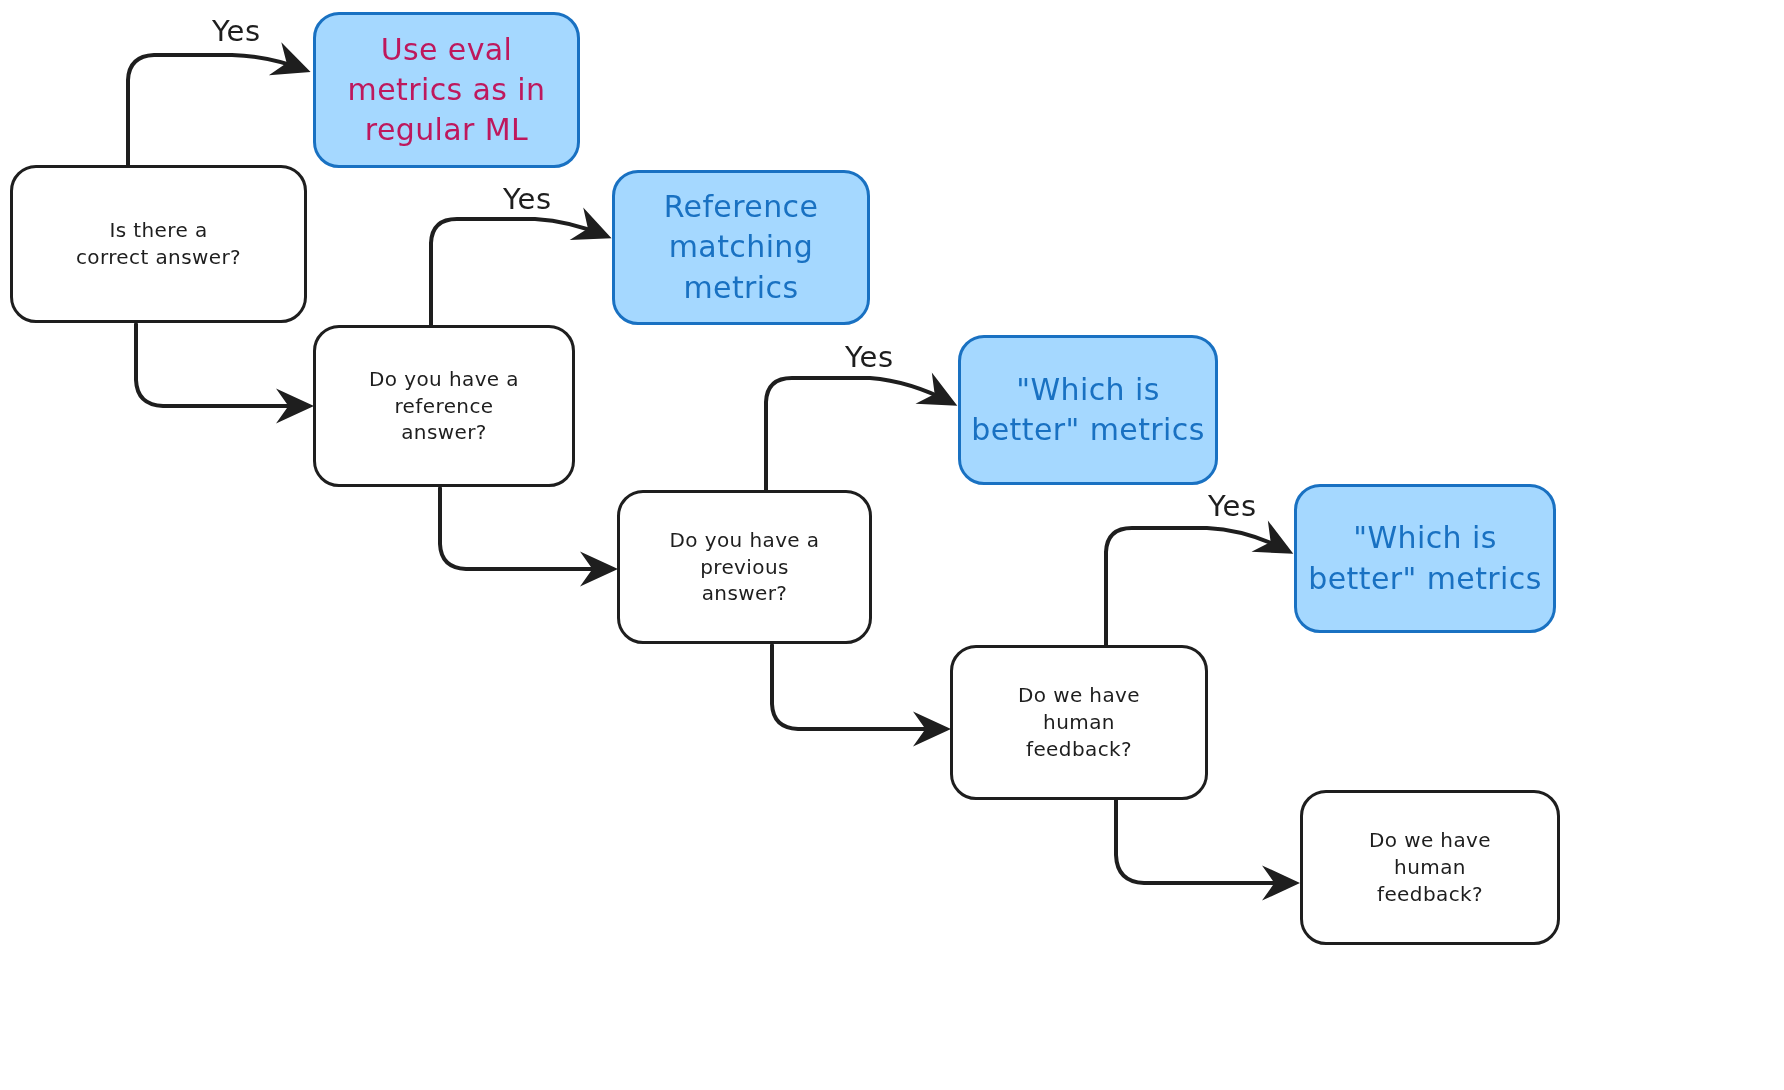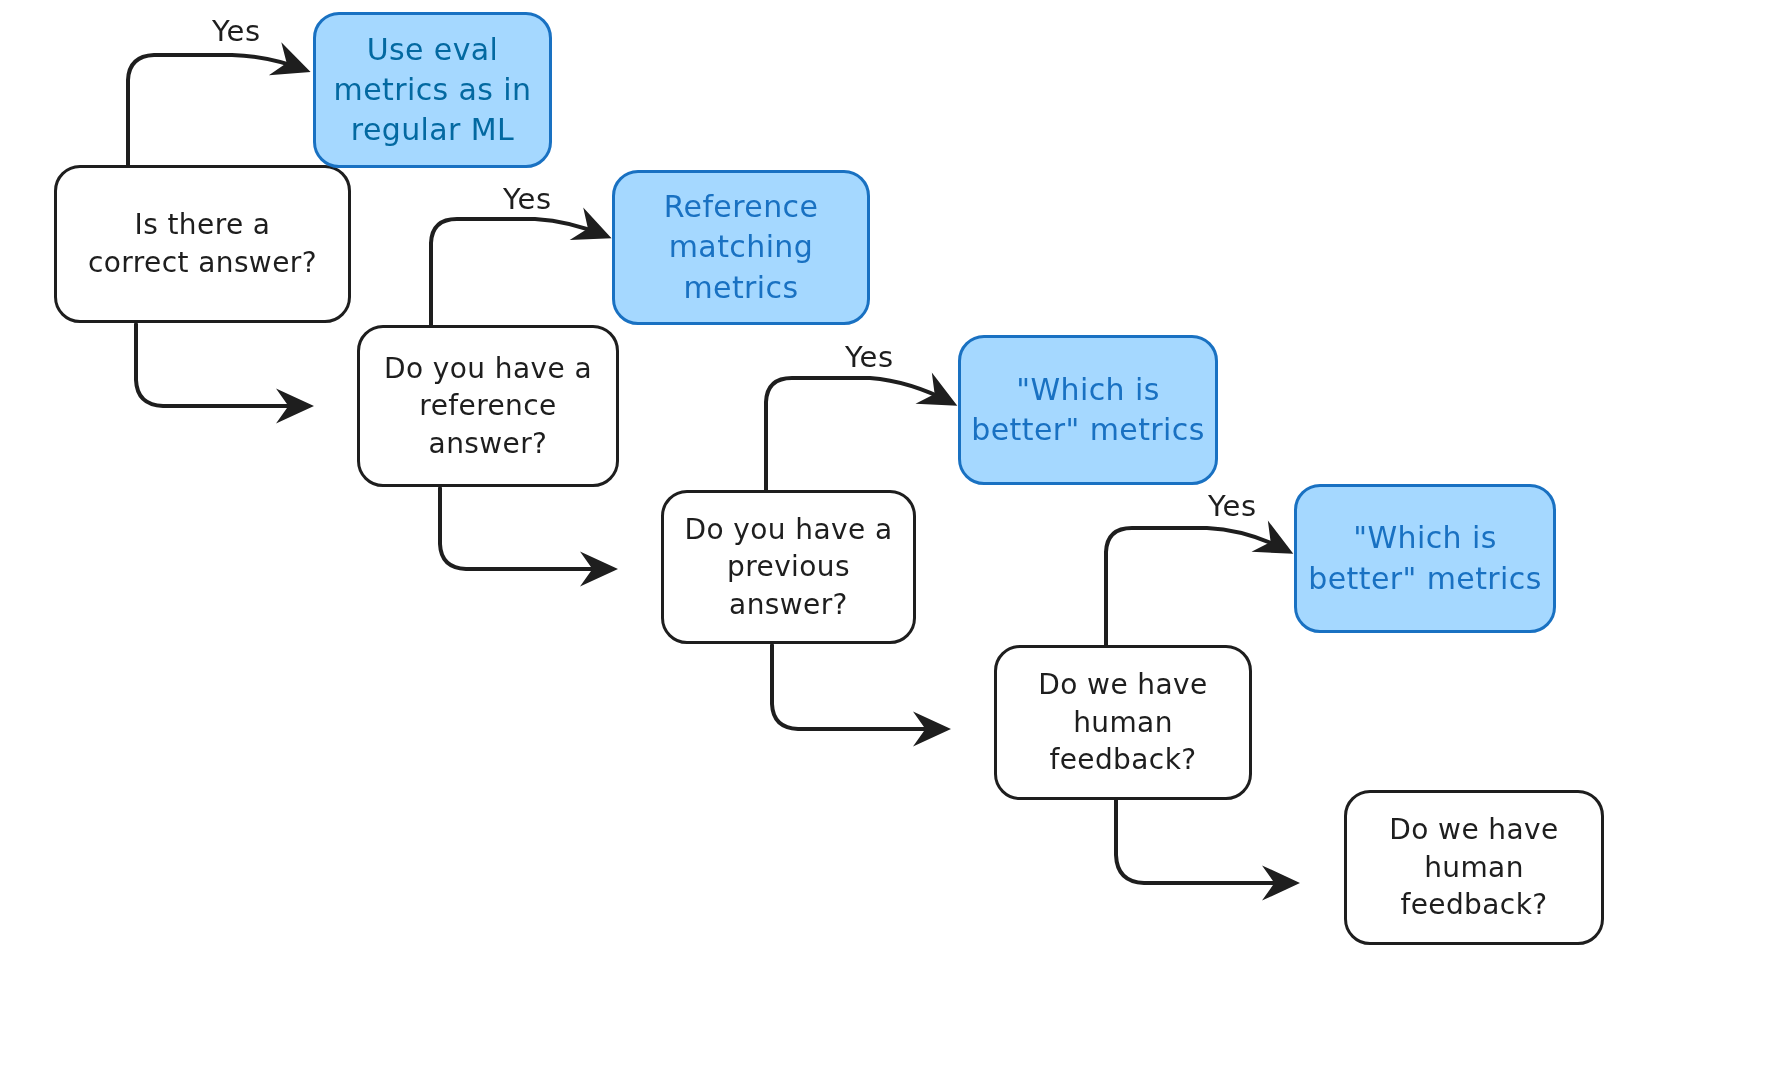--- a/index.html
+++ b/index.html
@@ -38,22 +38,21 @@
     border-radius: 26px;
     line-height: 1.34;
     white-space: pre-line;
     letter-spacing: 0.4px;
     z-index: 3;
   }
   .node.decision {
     background: #ffffff;
     border: 3.6px solid #1e1e1e;
     color: #1e1e1e;
-    font-size: 28px;
-    margin-left: 44px;
+    font-size: 20px;
   }
   .node.outcome {
     background: #a5d8ff;
     border: 3.6px solid #1971c2;
     color: #1971c2;
     font-size: 30px;
   }
   .edge-label {
     position: absolute;
     color: #1e1e1e;
@@ -91,21 +90,21 @@
 
       <path d="M 1106,645 L 1106,552 Q 1107,528 1132,528 L 1207,528 Q 1248,530 1288,551" marker-end="url(#arrowhead)" stroke="#1e1e1e"></path>
 
       <path d="M 1116,800 L 1116,855 Q 1117,882 1144,883 L 1222,883 Q 1260,883 1294,883" marker-end="url(#arrowhead)" stroke="#1e1e1e"></path>
     </g>
   </svg>
 
   <div class="node decision" style="left: 10px; top: 165px; width: 297px; height: 158px; background: rgb(255, 255, 255); border-color: rgb(30, 30, 30); color: rgb(30, 30, 30);">Is there a
 correct answer?</div>
 
-  <div class="node outcome" style="left: 313px; top: 12px; width: 239px; height: 156px; background: rgb(165, 216, 255); border-color: rgb(25, 113, 194); color: #0369a1;">Use eval
+  <div class="node outcome" style="left: 313px; top: 12px; width: 267px; height: 156px; background: rgb(165, 216, 255); border-color: rgb(25, 113, 194); color: #be185d;">Use eval
 metrics as in
 regular ML</div>
 
   <div class="node decision" style="left: 313px; top: 325px; width: 262px; height: 162px; background: rgb(255, 255, 255); border-color: rgb(30, 30, 30); color: rgb(30, 30, 30);">Do you have a
 reference
 answer?</div>
 
   <div class="node outcome" style="left: 612px; top: 170px; width: 258px; height: 155px; background: rgb(165, 216, 255); border-color: rgb(25, 113, 194); color: rgb(25, 113, 194);">Reference
 matching
 metrics</div>

